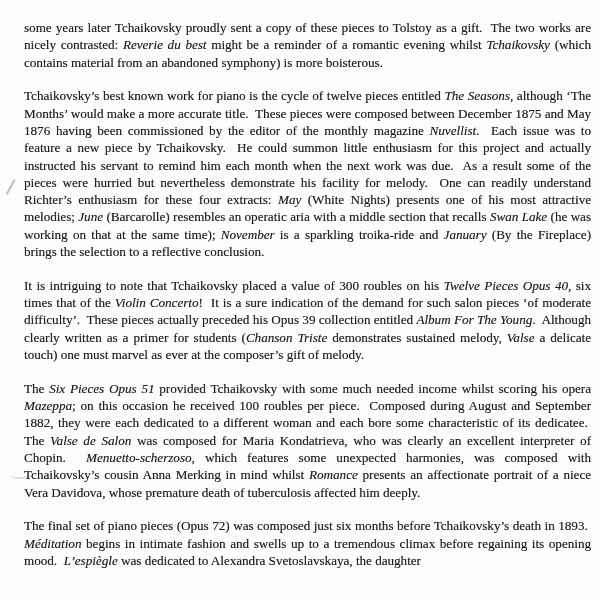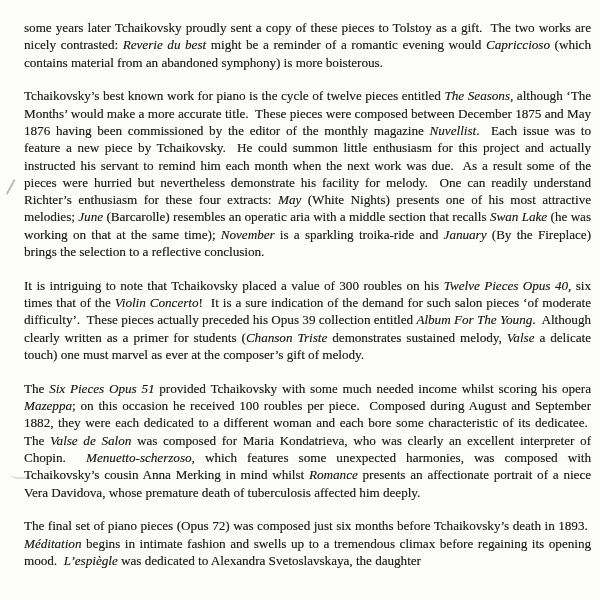--- a/index.html
+++ b/index.html
@@ -58,19 +58,19 @@
     transform: rotate(-5deg);
   }
 </style>
 </head>
 <body>
 
 <div class="page">
   <div class="pencil-mark"></div>
   <div class="pencil-smudge"></div>
   <div class="text-column">
-      <p class="para"><span>some years later Tchaikovsky proudly sent a copy of these pieces to Tolstoy as a gift.&nbsp; The two works are nicely contrasted: </span><span class="it">Reverie du best</span><span> might be a reminder of a romantic evening would </span><span class="it">Capriccioso</span><span> (which contains material from an abandoned symphony) is more boisterous.</span></p>
+      <p class="para"><span>some years later Tchaikovsky proudly sent a copy of these pieces to Tolstoy as a gift.&nbsp; The two works are nicely contrasted: </span><span class="it">Reverie du best</span><span> might be a reminder of a romantic evening whilst </span><span class="it">Tchaikovsky</span><span> (which contains material from an abandoned symphony) is more boisterous.</span></p>
       <p class="para"><span>Tchaikovsky’s best known work for piano is the cycle of twelve pieces entitled </span><span class="it">The Seasons</span><span>, although ‘The Months’ would make a more accurate title.&nbsp; These pieces were composed between December 1875 and May 1876 having been commissioned by the editor of the monthly magazine </span><span class="it">Nuvellist</span><span>.&nbsp; Each issue was to feature a new piece by Tchaikovsky.&nbsp; He could summon little enthusiasm for this project and actually instructed his servant to remind him each month when the next work was due.&nbsp; As a result some of the pieces were hurried but nevertheless demonstrate his facility for melody.&nbsp; One can readily understand Richter’s enthusiasm for these four extracts: </span><span class="it">May</span><span> (White Nights) presents one of his most attractive melodies; </span><span class="it">June</span><span> (Barcarolle) resembles an operatic aria with a middle section that recalls </span><span class="it">Swan Lake</span><span> (he was working on that at the same time); </span><span class="it">November</span><span> is a sparkling troika-ride and </span><span class="it">January</span><span> (By the Fireplace) brings the selection to a reflective conclusion.</span></p>
       <p class="para"><span>It is intriguing to note that Tchaikovsky placed a value of 300 roubles on his </span><span class="it">Twelve Pieces Opus 40</span><span>, six times that of the </span><span class="it">Violin Concerto</span><span>!&nbsp; It is a sure indication of the demand for such salon pieces ‘of moderate difficulty’.&nbsp; These pieces actually preceded his Opus 39 collection entitled </span><span class="it">Album For The Young</span><span>.&nbsp; Although clearly written as a primer for students (</span><span class="it">Chanson Triste</span><span> demonstrates sustained melody, </span><span class="it">Valse</span><span> a delicate touch) one must marvel as ever at the composer’s gift of melody.</span></p>
       <p class="para"><span>The </span><span class="it">Six Pieces Opus 51</span><span> provided Tchaikovsky with some much needed income whilst scoring his opera </span><span class="it">Mazeppa</span><span>; on this occasion he received 100 roubles per piece.&nbsp; Composed during August and September 1882, they were each dedicated to a different woman and each bore some characteristic of its dedicatee.&nbsp; The </span><span class="it">Valse de Salon</span><span> was composed for Maria Kondatrieva, who was clearly an excellent interpreter of Chopin.&nbsp; </span><span class="it">Menuetto-scherzoso</span><span>, which features some unexpected harmonies, was composed with Tchaikovsky’s cousin Anna Merking in mind whilst </span><span class="it">Romance</span><span> presents an affectionate portrait of a niece Vera Davidova, whose premature death of tuberculosis affected him deeply.</span></p>
       <p class="para"><span>The final set of piano pieces (Opus 72) was composed just six months before Tchaikovsky’s death in 1893.&nbsp; </span><span class="it">Méditation</span><span> begins in intimate fashion and swells up to a tremendous climax before regaining its opening mood.&nbsp; </span><span class="it">L’espiègle</span><span> was dedicated to Alexandra Svetoslavskaya, the daughter</span></p>
     </div>
 </div>
 
 </body></html>

